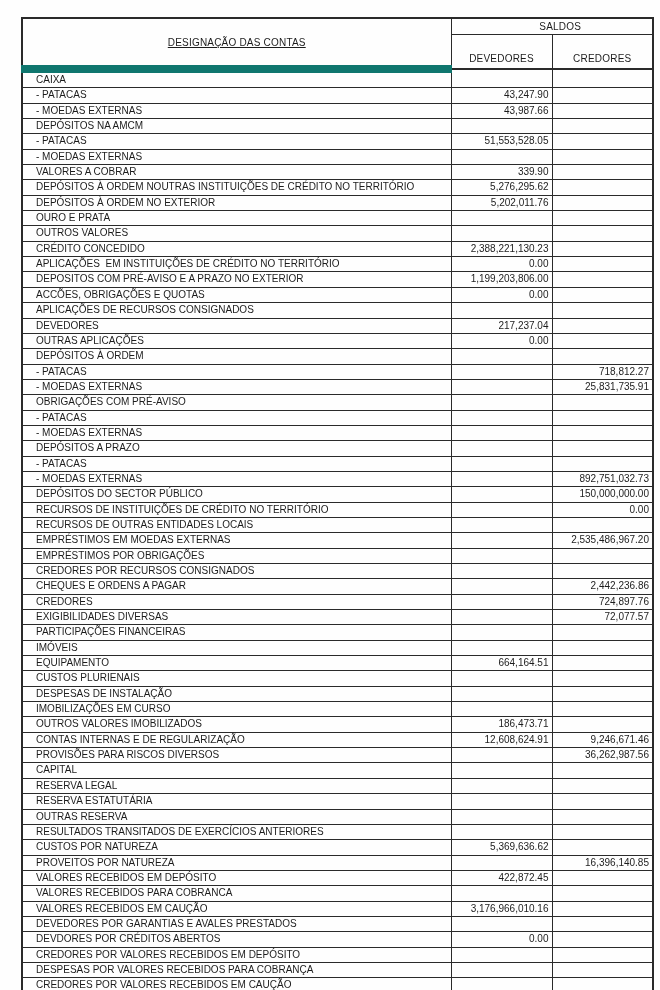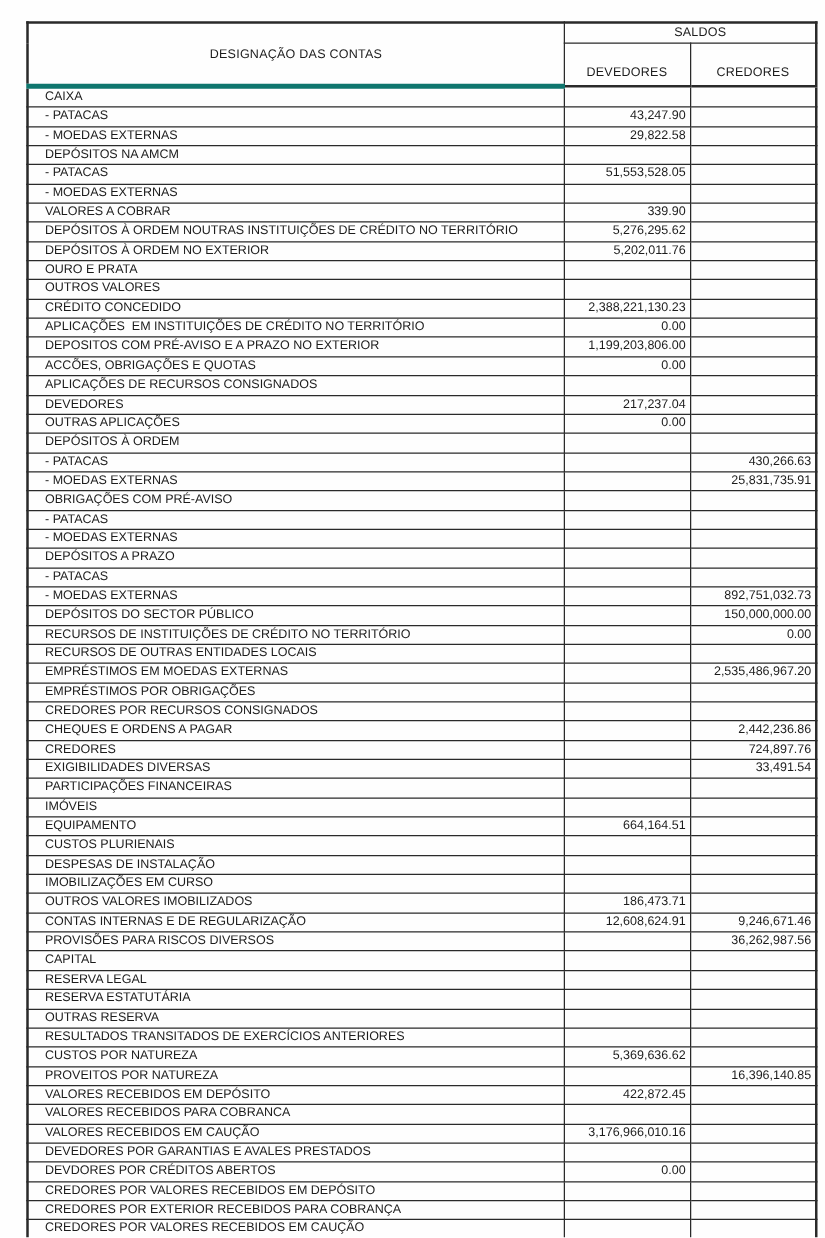--- a/index.html
+++ b/index.html
@@ -36,22 +36,23 @@
     padding: 0;
     font-weight: normal;
     font-size: 10px;
     overflow: hidden;
   }
 
   
   th.designation-header {
     text-align: center;
     vertical-align: middle;
-    border-bottom: 4px solid #0f766e;
+    border-bottom: 8px solid #0f766e;
     letter-spacing: 0.2px;
+    text-decoration: underline;
   }
   tr.saldos-row th.saldos-header {
     height: 15px;
     text-align: center;
     vertical-align: middle;
     letter-spacing: 0.2px;
     padding-left: 17px;
   }
   tr.subheader-row th {
     height: 29px;
@@ -104,21 +105,21 @@
           <td class="amount"></td>
           <td class="amount"></td>
         </tr>
         <tr>
           <td class="label">- PATACAS</td>
           <td class="amount">43,247.90</td>
           <td class="amount"></td>
         </tr>
         <tr>
           <td class="label">- MOEDAS EXTERNAS</td>
-          <td class="amount">29,822.58</td>
+          <td class="amount">43,987.66</td>
           <td class="amount"></td>
         </tr>
         <tr>
           <td class="label">DEPÓSITOS NA AMCM</td>
           <td class="amount"></td>
           <td class="amount"></td>
         </tr>
         <tr>
           <td class="label">- PATACAS</td>
           <td class="amount">51,553,528.05</td>
@@ -190,21 +191,21 @@
           <td class="amount"></td>
         </tr>
         <tr>
           <td class="label">DEPÓSITOS À ORDEM</td>
           <td class="amount"></td>
           <td class="amount"></td>
         </tr>
         <tr>
           <td class="label">- PATACAS</td>
           <td class="amount"></td>
-          <td class="amount">430,266.63</td>
+          <td class="amount">718,812.27</td>
         </tr>
         <tr>
           <td class="label">- MOEDAS EXTERNAS</td>
           <td class="amount"></td>
           <td class="amount">25,831,735.91</td>
         </tr>
         <tr>
           <td class="label">OBRIGAÇÕES COM PRÉ-AVISO</td>
           <td class="amount"></td>
           <td class="amount"></td>
@@ -270,21 +271,21 @@
           <td class="amount">2,442,236.86</td>
         </tr>
         <tr>
           <td class="label">CREDORES</td>
           <td class="amount"></td>
           <td class="amount">724,897.76</td>
         </tr>
         <tr>
           <td class="label">EXIGIBILIDADES DIVERSAS</td>
           <td class="amount"></td>
-          <td class="amount">33,491.54</td>
+          <td class="amount">72,077.57</td>
         </tr>
         <tr>
           <td class="label">PARTICIPAÇÕES FINANCEIRAS</td>
           <td class="amount"></td>
           <td class="amount"></td>
         </tr>
         <tr>
           <td class="label">IMÓVEIS</td>
           <td class="amount"></td>
           <td class="amount"></td>
@@ -383,21 +384,21 @@
           <td class="label">DEVDORES POR CRÉDITOS ABERTOS</td>
           <td class="amount">0.00</td>
           <td class="amount"></td>
         </tr>
         <tr>
           <td class="label">CREDORES POR VALORES RECEBIDOS EM DEPÓSITO</td>
           <td class="amount"></td>
           <td class="amount"></td>
         </tr>
         <tr>
-          <td class="label">CREDORES POR EXTERIOR RECEBIDOS PARA COBRANÇA</td>
+          <td class="label">DESPESAS POR VALORES RECEBIDOS PARA COBRANÇA</td>
           <td class="amount"></td>
           <td class="amount"></td>
         </tr>
         <tr>
           <td class="label">CREDORES POR VALORES RECEBIDOS EM CAUÇÃO</td>
           <td class="amount"></td>
           <td class="amount"></td>
         </tr>
       </tbody>
 

